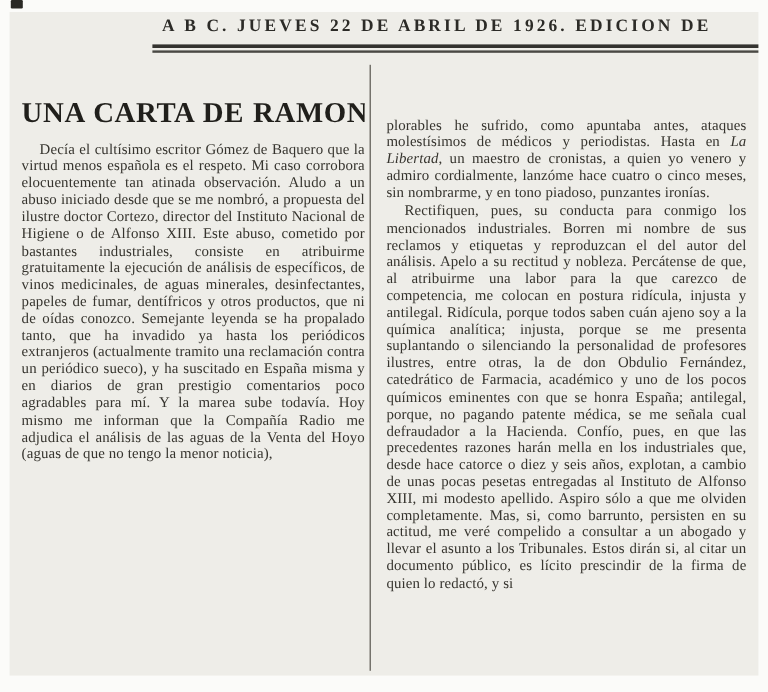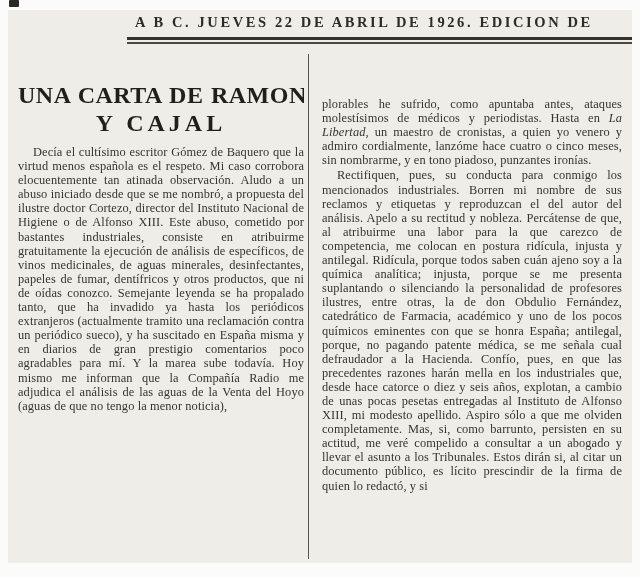--- a/index.html
+++ b/index.html
@@ -102,21 +102,20 @@
   <div class="paper">
 
     <div class="masthead">A B C. JUEVES 22 DE ABRIL DE 1926. EDICION DE</div>
     <div class="masthead-rule"></div>
 
     <div class="column-divider"></div>
 
     <div class="col col-left">
       <div class="headline">
         <div class="hl-line1">UNA CARTA DE RAMON</div>
-        <div class="hl-line2">Y CAJAL</div>
       </div>
 
 
 
 
       <p class="para body-para">Decía el cultísimo escritor Gómez de Baquero que la virtud menos española es el respeto. Mi caso corrobora elocuentemente tan atinada observación. Aludo a un abuso iniciado desde que se me nombró, a propuesta del ilustre doctor Cortezo, director del Instituto Nacional de Higiene o de Alfonso XIII. Este abuso, cometido por bastantes industriales, consiste en atribuirme gratuitamente la ejecución de análisis de específicos, de vinos medicinales, de aguas minerales, desinfectantes, papeles de fumar, dentífricos y otros productos, que ni de oídas conozco. Semejante leyenda se ha propalado tanto, que ha invadido ya hasta los periódicos extranjeros (actualmente tramito una reclamación contra un periódico sueco), y ha suscitado en España misma y en diarios de gran prestigio comentarios poco agradables para mí. Y la marea sube todavía. Hoy mismo me informan que la Compañía Radio me adjudica el análisis de las aguas de la Venta del Hoyo (aguas de que no tengo la menor noticia),</p>
     </div>
 
     <div class="col col-right">
       <p class="para cont-para"><span>plorables he sufrido, como apuntaba antes, ataques molestísimos de médicos y periodistas. Hasta en </span><span class="italic-inline">La Libertad</span><span>, un maestro de cronistas, a quien yo venero y admiro cordialmente, lanzóme hace cuatro o cinco meses, sin nombrarme, y en tono piadoso, punzantes ironías.</span></p>

